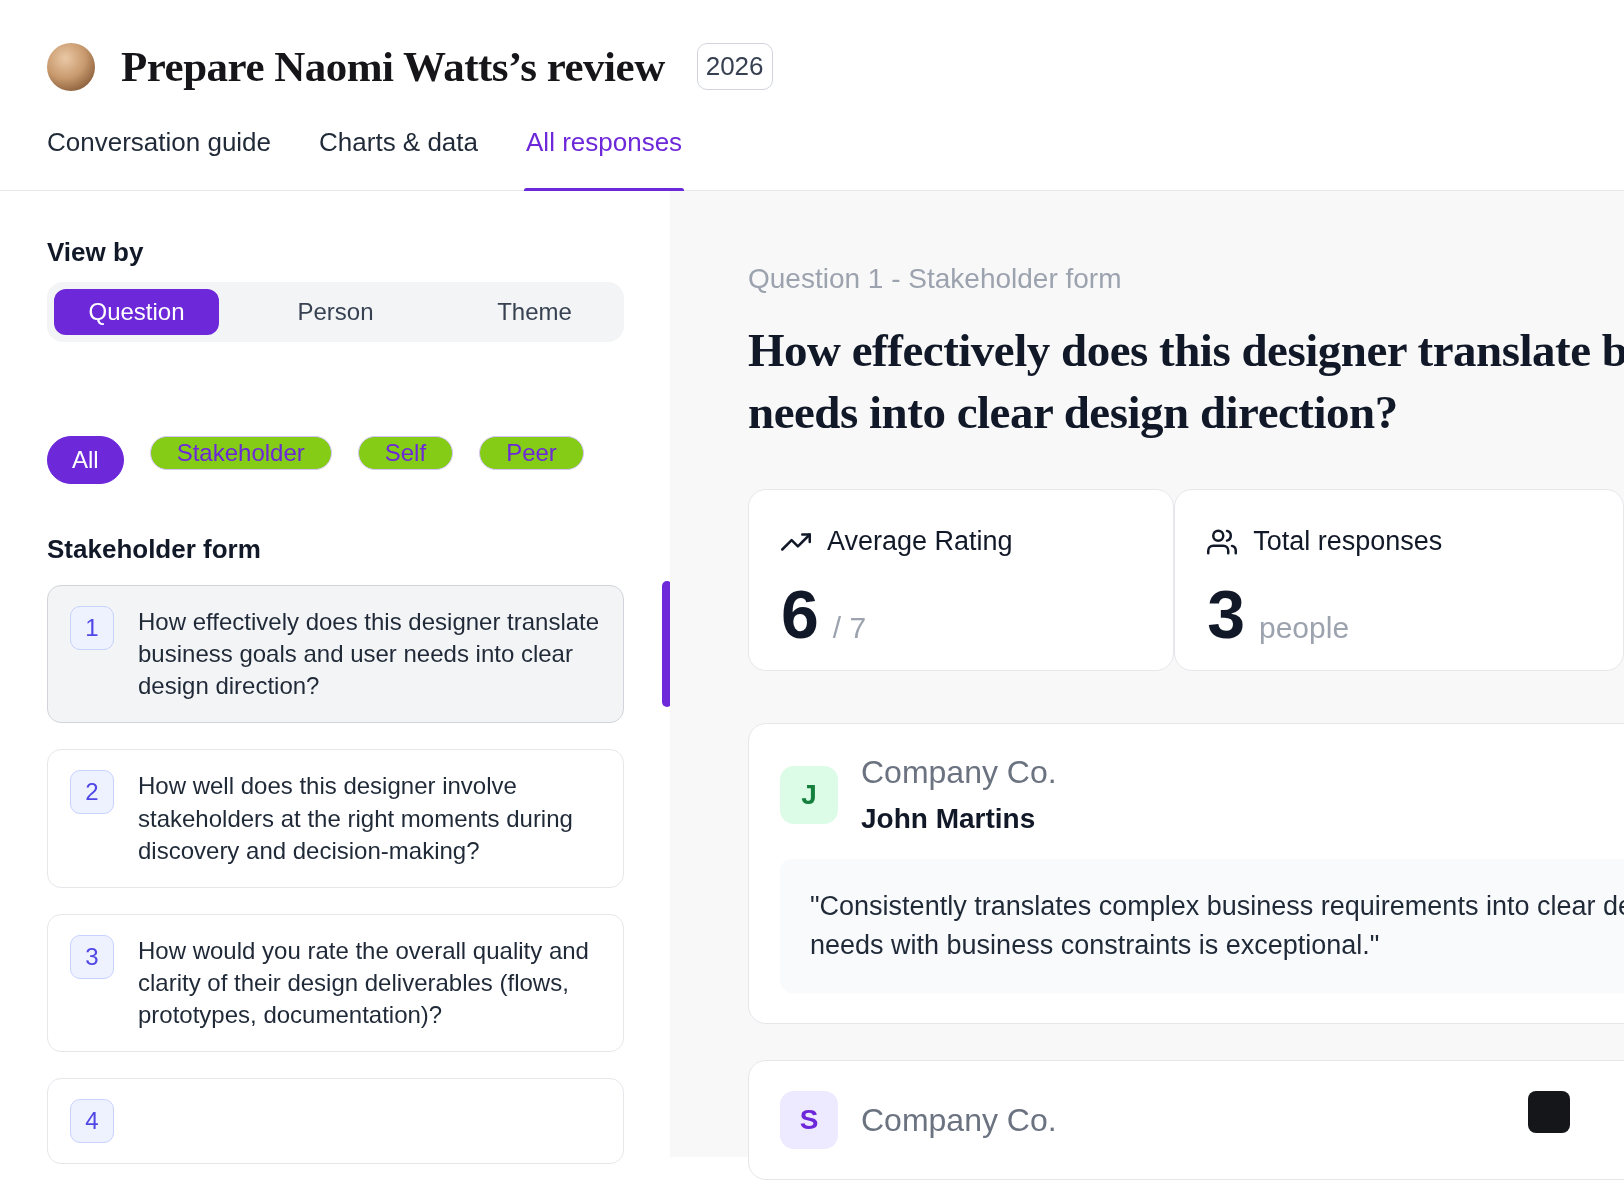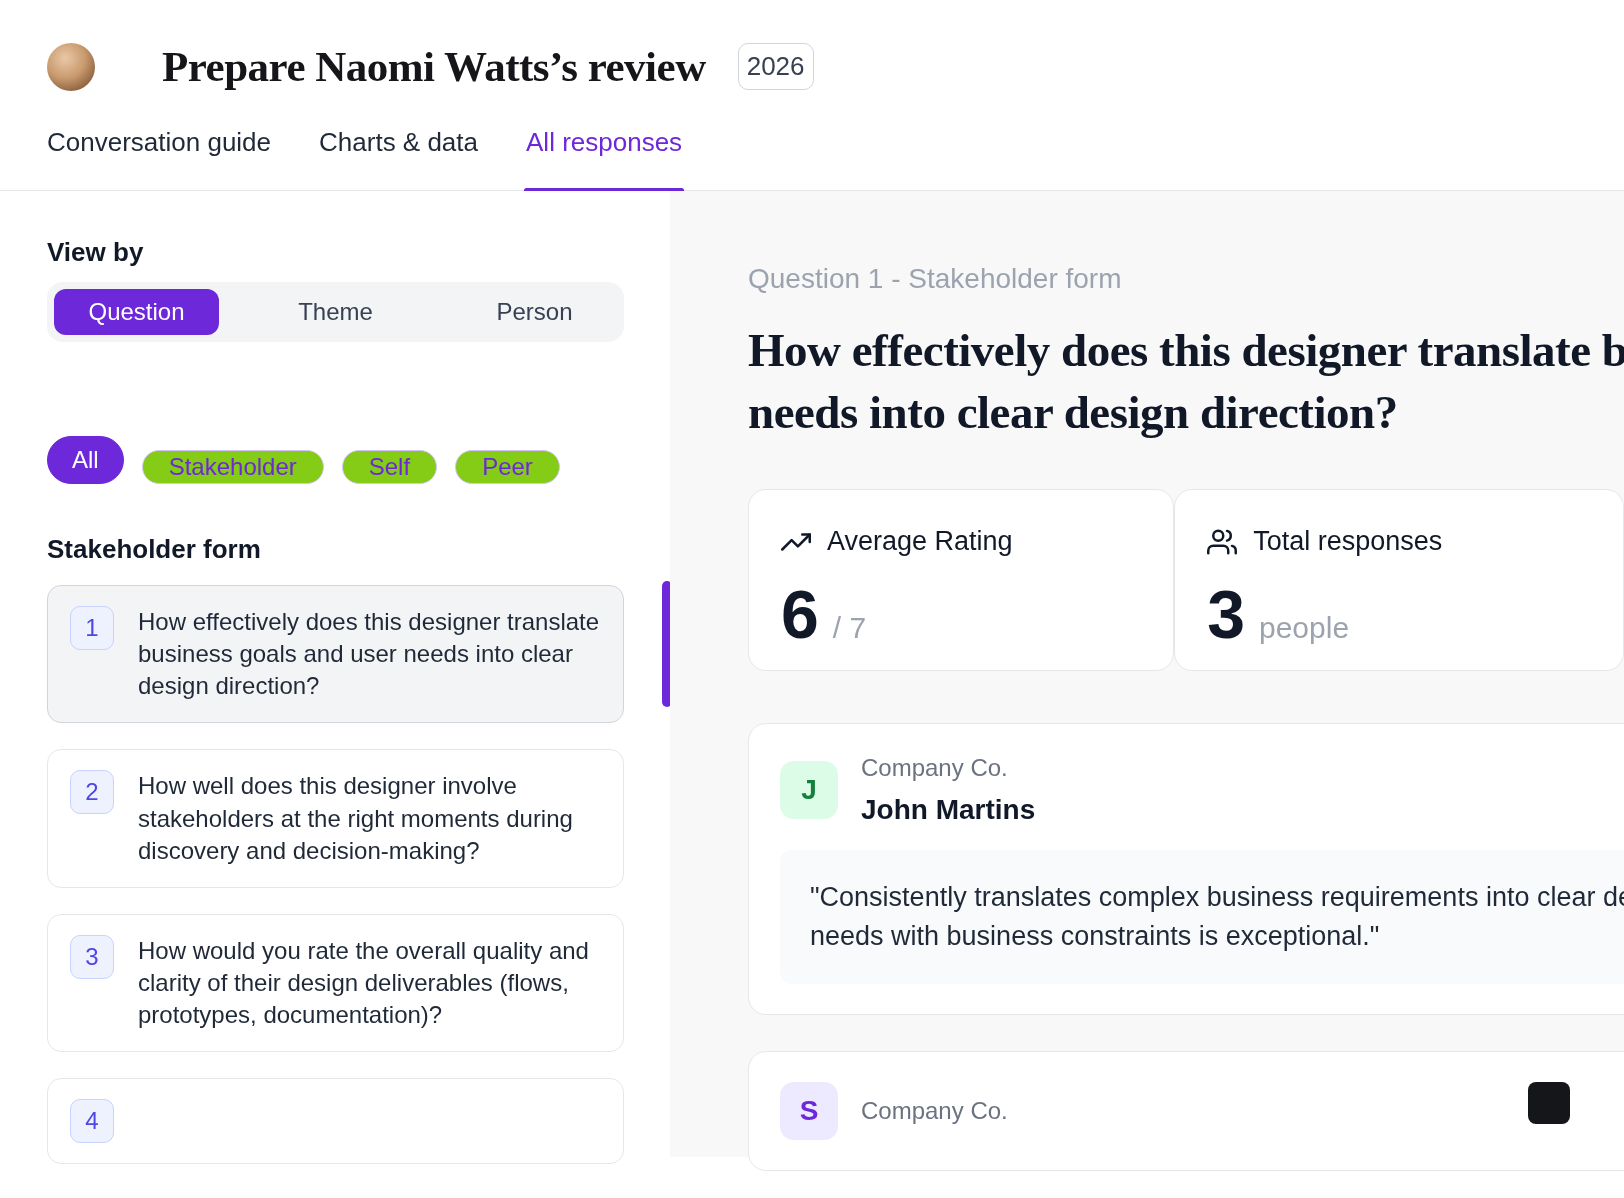--- a/index.html
+++ b/index.html
@@ -4,41 +4,41 @@
 <style>
   * { margin:0; padding:0; box-sizing:border-box; }
   html,body { width:1624px; height:1198px; overflow:hidden; background:#fff; }
   body { font-family:"Liberation Sans", sans-serif; color:#111827; }
   .app { width:1624px; height:1198px; overflow:hidden; position:relative; background:#fff; }
 
   
   .header { display:flex; align-items:center; gap:26px; padding:42px 47px 28px 47px; }
   .avatar-photo { width:48px; height:48px; border-radius:50%; flex:0 0 48px;
     background: radial-gradient(circle at 38% 32%, #e9c8a6 0%, #c99a6e 45%, #8a5f3c 80%, #5f3f26 100%); }
-  .page-title { font-family:"Liberation Serif", serif; font-weight:700; font-size:43px; letter-spacing:-0.5px; color:#16161a;margin-left:41px; }
+  .page-title { font-family:"Liberation Serif", serif; font-weight:700; font-size:43px; letter-spacing:-0.5px; color:#16161a; }
   .year-badge { margin-left:6px; border:1px solid #d1d5db; border-radius:10px; padding:7px 8px; font-size:26px; color:#374151; background:#fff; }
 
   
   .tabbar { display:flex; gap:48px; padding:8px 47px 0 47px; border-bottom:1px solid #e5e7eb; }
   .tab { position:relative; padding-bottom:32px; font-size:26px; color:#1f2937; cursor:pointer; }
   .tab.active { color:#6d28d9; }
   .tab.active::after { content:""; position:absolute; left:-2px; right:-2px; bottom:-3px; height:5px; background:#6d28d9; border-radius:3px; }
 
   
   .content { display:flex; height:966px; }
   .sidebar { flex:0 0 670px; background:#fff; padding:46px 46px 0 47px; position:relative; }
   .main { flex:1 1 auto; min-width:0; background:#f8f8f8; padding:72px 0 0 78px; position:relative; }
 
   
   .viewby-label { font-size:26px; font-weight:700; color:#111827; }
   .segmented { margin-top:14px; background:#f3f4f6; border-radius:16px; padding:7px; display:flex; height:60px;gap:34px; }
   .segment { flex:1; display:flex; align-items:center; justify-content:center; font-size:24px; color:#374151; border-radius:12px; cursor:pointer; }
   .segment.active { background:#6d28d9; color:#fff; font-weight:500; }
 
-  .filters { margin-top:94px; display:flex; gap:18px; align-items:flex-end; }
+  .filters { margin-top:94px; display:flex; gap:26px; align-items:flex-start; }
   .pill { font-size:24px; border-radius:999px; padding:2px 26px; cursor:pointer;
           border:1.5px solid #d6c4f7; color:#6d28d9; background:#84cc16; }
   .pill.active { background:#6d28d9; border-color:#6d28d9; color:#fff; padding:9px 24px; }
 
   .section-title { margin-top:50px; font-size:26px; font-weight:700; color:#111827; }
 
   .qlist { margin-top:20px; display:flex; flex-direction:column; gap:26px; }
   .qcard { border:1px solid #e5e7eb; border-radius:14px; background:#fff; padding:20px 22px; display:flex; gap:24px; cursor:pointer; }
   .qcard.selected { background:#f3f4f6; border-color:#d1d5db; }
   .qnum { flex:0 0 44px; height:44px; border-radius:10px; background:#eef2ff; border:1px solid #c7d2fe; color:#4f46e5;
@@ -61,21 +61,21 @@
   .stat-value-row { margin-top:18px; display:flex; align-items:baseline; gap:14px; }
   .stat-value { font-size:68px; font-weight:700; color:#111827; }
   .stat-suffix { font-size:30px; color:#9ca3af; }
 
   .responses { margin-top:52px; display:flex; flex-direction:column; gap:36px; }
   .resp-card { width:1100px; background:#fff; border:1px solid #e5e7eb; border-radius:18px; padding:30px 31px; position:relative; }
   .resp-head { display:flex; align-items:center; gap:23px; }
   .resp-avatar { width:58px; height:58px; border-radius:14px; display:flex; align-items:center; justify-content:center; font-size:28px; font-weight:600; }
   .resp-avatar.green { background:#dcfce7; color:#15803d; }
   .resp-avatar.purple { background:#ede9fe; color:#6d28d9; }
-  .resp-company { font-size:24px; color:#6b7280; }
+  .resp-company { font-size:32px; color:#6b7280; }
   .resp-name { font-size:28px; font-weight:700; color:#111827; margin-top:12px; }
   .quote-block { margin-top:24px; background:#f9fafb; border-radius:12px; padding:28px 30px; font-size:27px; line-height:1.45; color:#1f2937; }
   .quote-block .qline { white-space:nowrap; }
   .thumb-dark { position:absolute; left:779px; top:30px; width:42px; height:42px; background:#15161a; border-radius:8px; }
 </style>
 </head>
 <body>
 
 <div class="app">
 
@@ -91,22 +91,22 @@
     <div class="tab active">All responses</div>
   </div>
 
   <div class="content">
 
     <div class="sidebar">
       <div class="viewby-label">View by</div>
 
       <div class="segmented">
         <div class="segment active">Question</div>
+        <div class="segment">Person</div>
         <div class="segment">Theme</div>
-        <div class="segment">Person</div>
       </div>
 
       <div class="filters">
         <div class="pill active">All</div>
         <div class="pill">Stakeholder</div>
         <div class="pill">Self</div>
         <div class="pill">Peer</div>
       </div>
 
       <div class="section-title">Stakeholder form</div>

